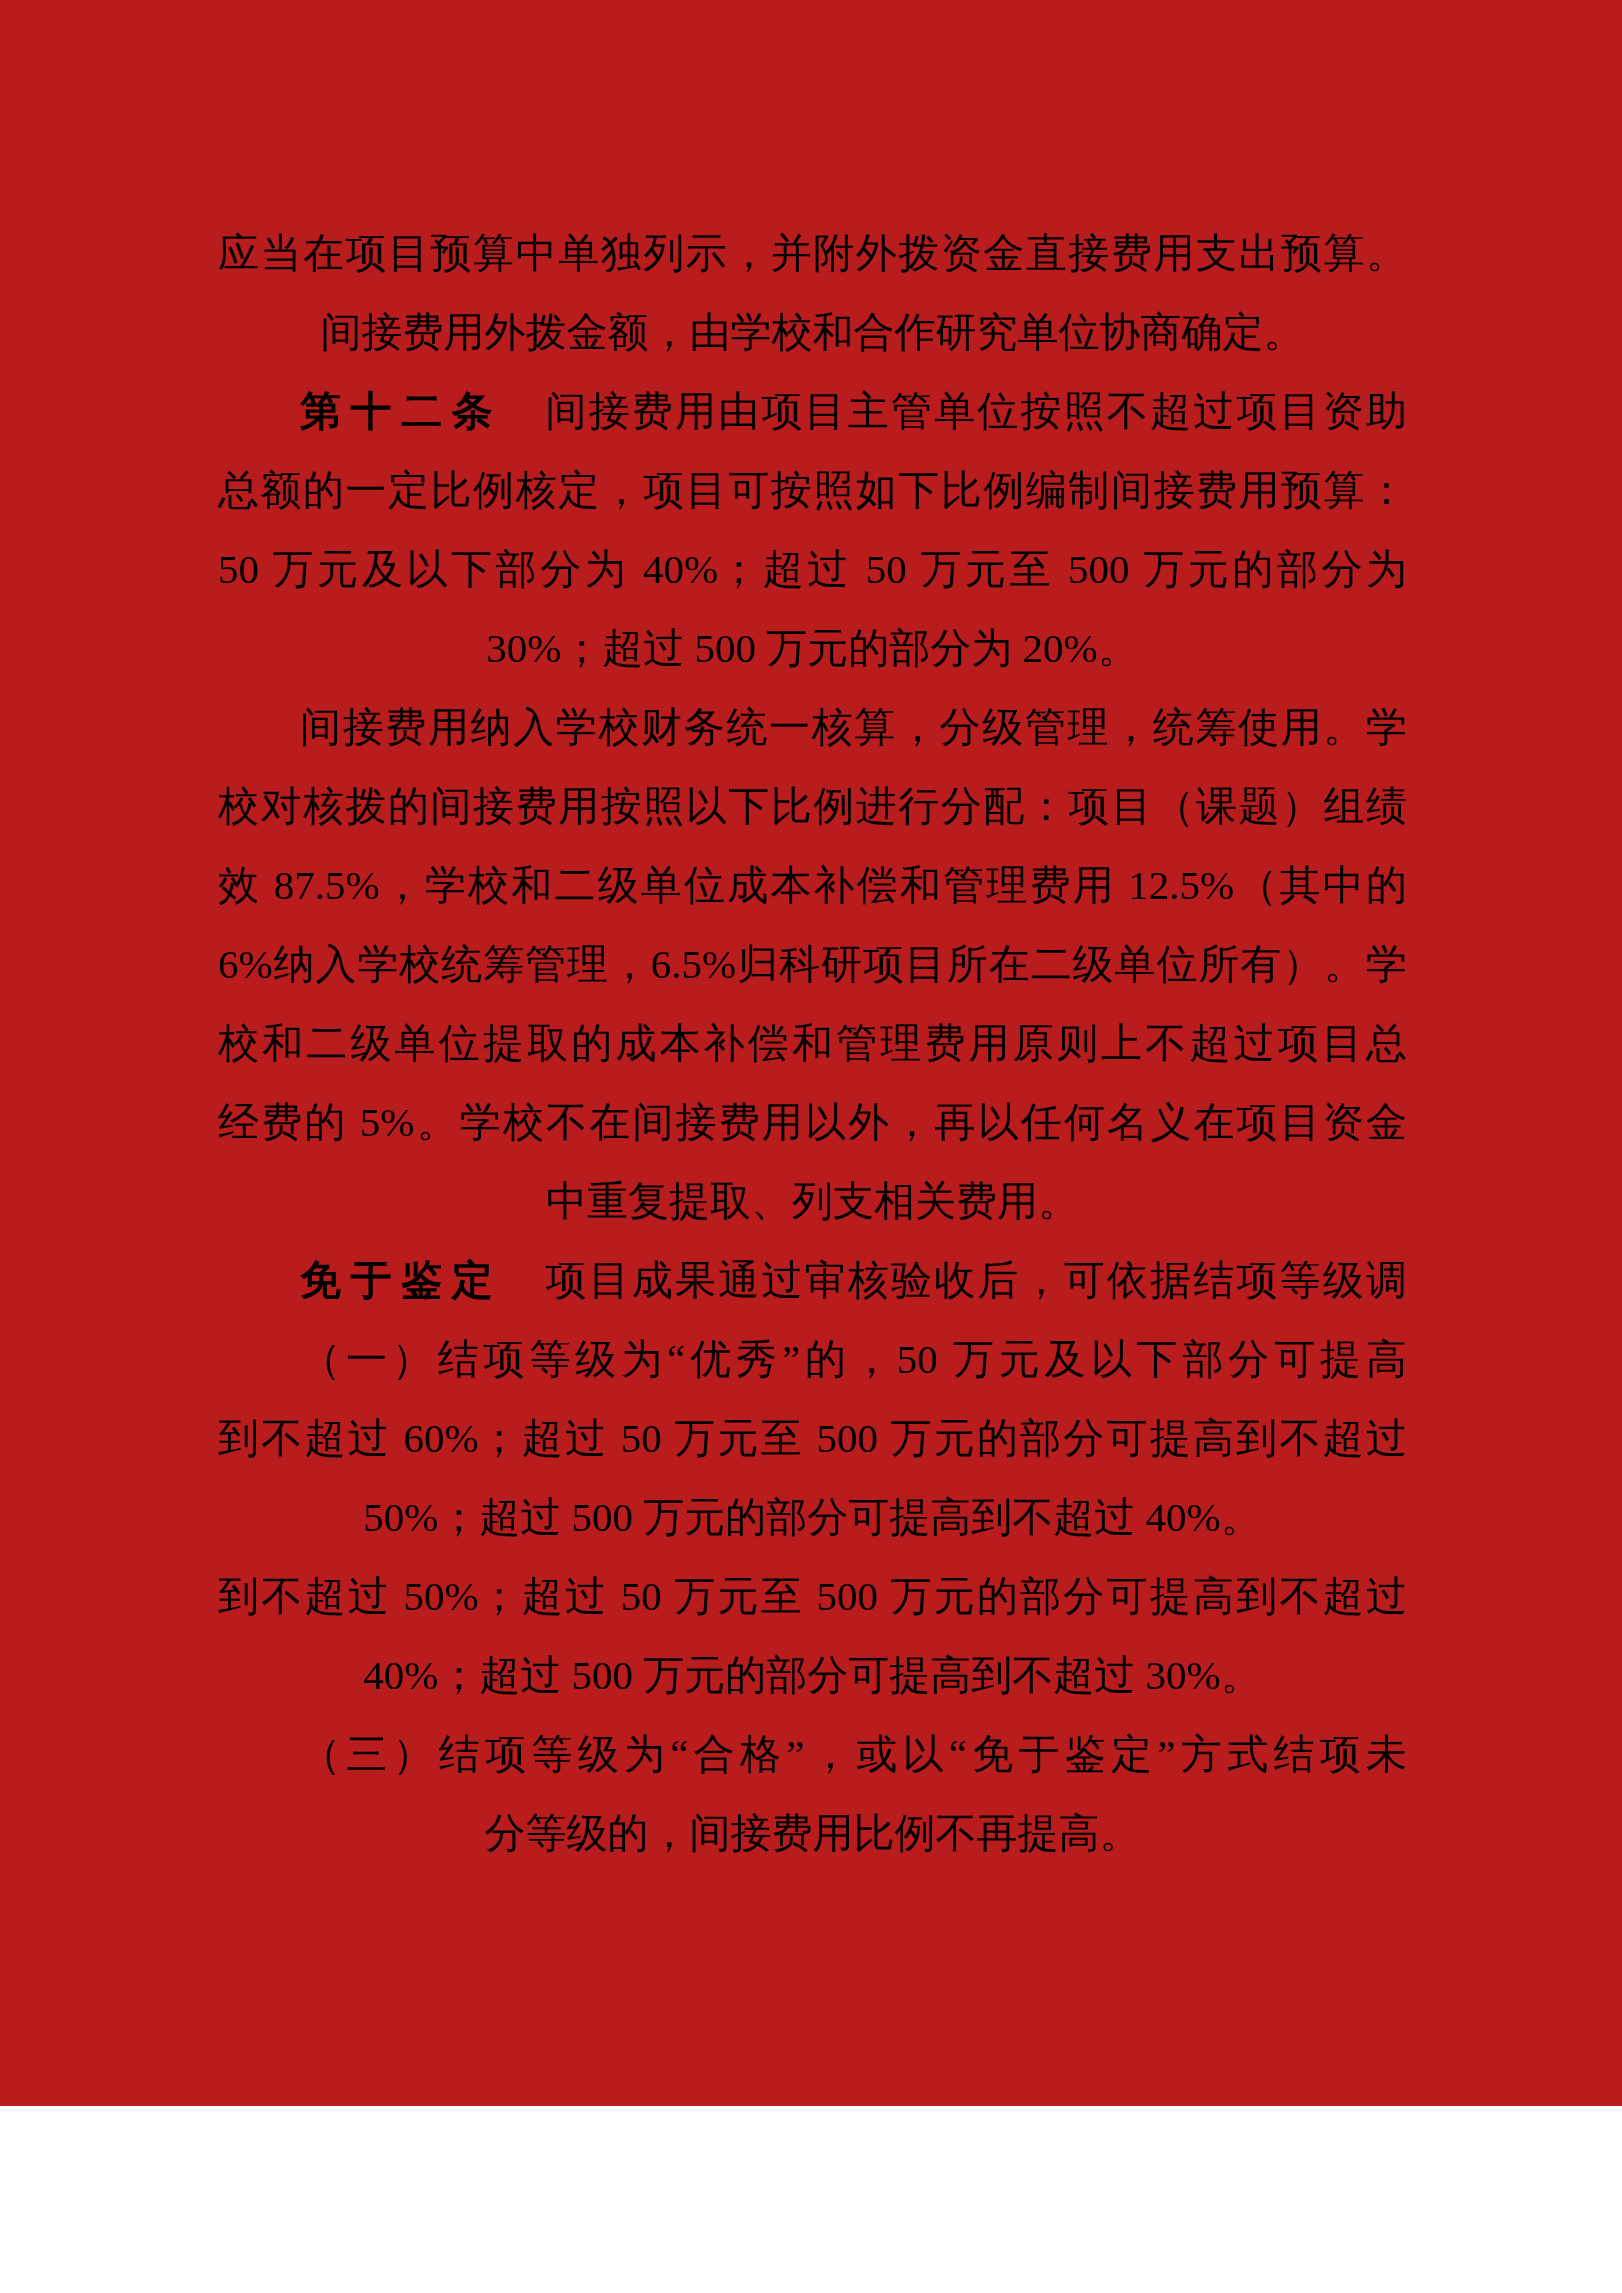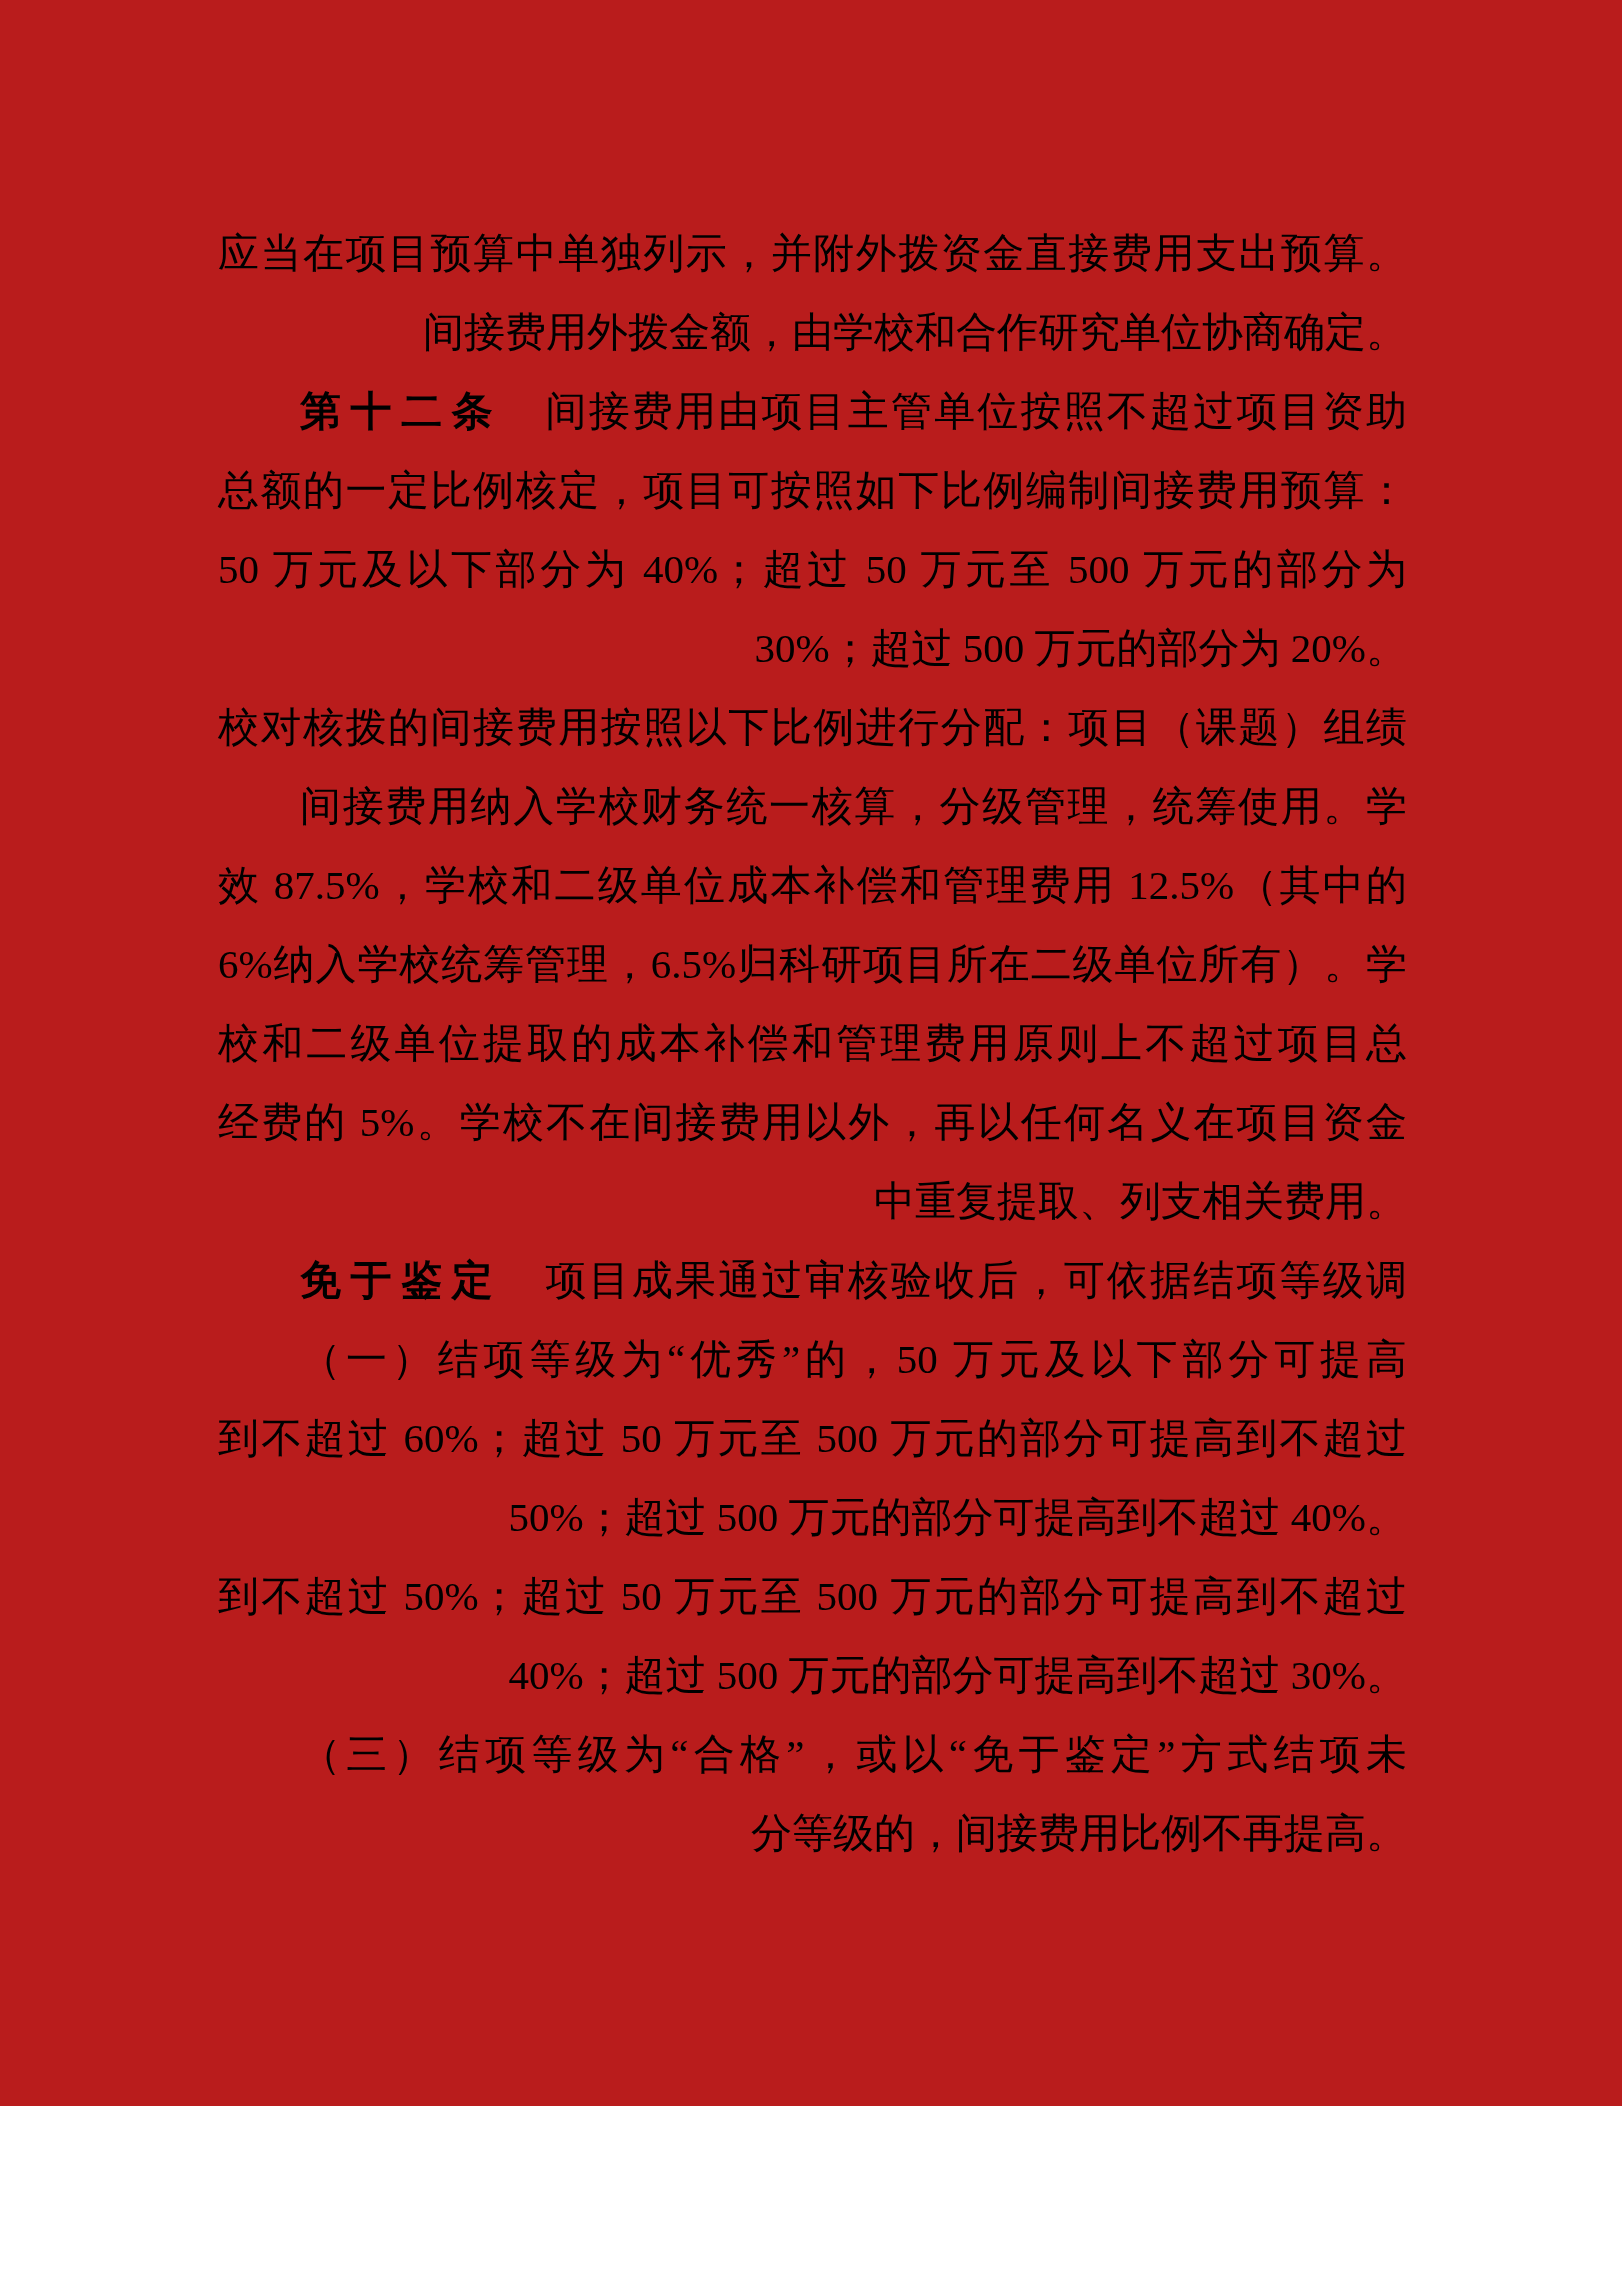--- a/index.html
+++ b/index.html
@@ -20,21 +20,21 @@
     position: absolute;
     left: 218px;
     top: 214px;
     width: 1189px;
     font-size: 41px;
     color: #000000;
   }
   .ln {
     height: 79px;
     line-height: 79px;
-    text-align: right;
+    text-align: center;
     overflow: visible;
   }
   
   .ln.fill {
     text-align: justify;
     text-align-last: justify;
     text-justify: inter-ideograph;
   }
   
   .ln.ind {
@@ -63,22 +63,22 @@
   <div class="body-text">
 
     <div class="ln fill">应当在项目预算中单独列示，并附外拨资金直接费用支出预算。</div>
     <div class="ln end">间接费用外拨金额，由学校和合作研究单位协商确定。</div>
 
     <div class="ln fill ind"><span class="art">第十二条</span><span>　间接费用由项目主管单位按照不超过项目资助</span></div>
     <div class="ln fill">总额的一定比例核定，项目可按照如下比例编制间接费用预算：</div>
     <div class="ln fill">50 万元及以下部分为 40%；超过 50 万元至 500 万元的部分为</div>
     <div class="ln end">30%；超过 500 万元的部分为 20%。</div>
 
+    <div class="ln fill ind">间接费用纳入学校财务统一核算，分级管理，统筹使用。学</div>
     <div class="ln fill">校对核拨的间接费用按照以下比例进行分配：项目（课题）组绩</div>
-    <div class="ln fill ind">间接费用纳入学校财务统一核算，分级管理，统筹使用。学</div>
     <div class="ln fill">效 87.5%，学校和二级单位成本补偿和管理费用 12.5%（其中的</div>
     <div class="ln fill">6%纳入学校统筹管理，6.5%归科研项目所在二级单位所有）。学</div>
     <div class="ln fill">校和二级单位提取的成本补偿和管理费用原则上不超过项目总</div>
     <div class="ln fill">经费的 5%。学校不在间接费用以外，再以任何名义在项目资金</div>
     <div class="ln end">中重复提取、列支相关费用。</div>
 
     <div class="ln fill ind"><span class="art">免于鉴定</span><span>　项目成果通过审核验收后，可依据结项等级调</span></div>
 
     <div class="ln fill ind">（一）结项等级为“优秀”的，50 万元及以下部分可提高</div>
     <div class="ln fill">到不超过 60%；超过 50 万元至 500 万元的部分可提高到不超过</div>

